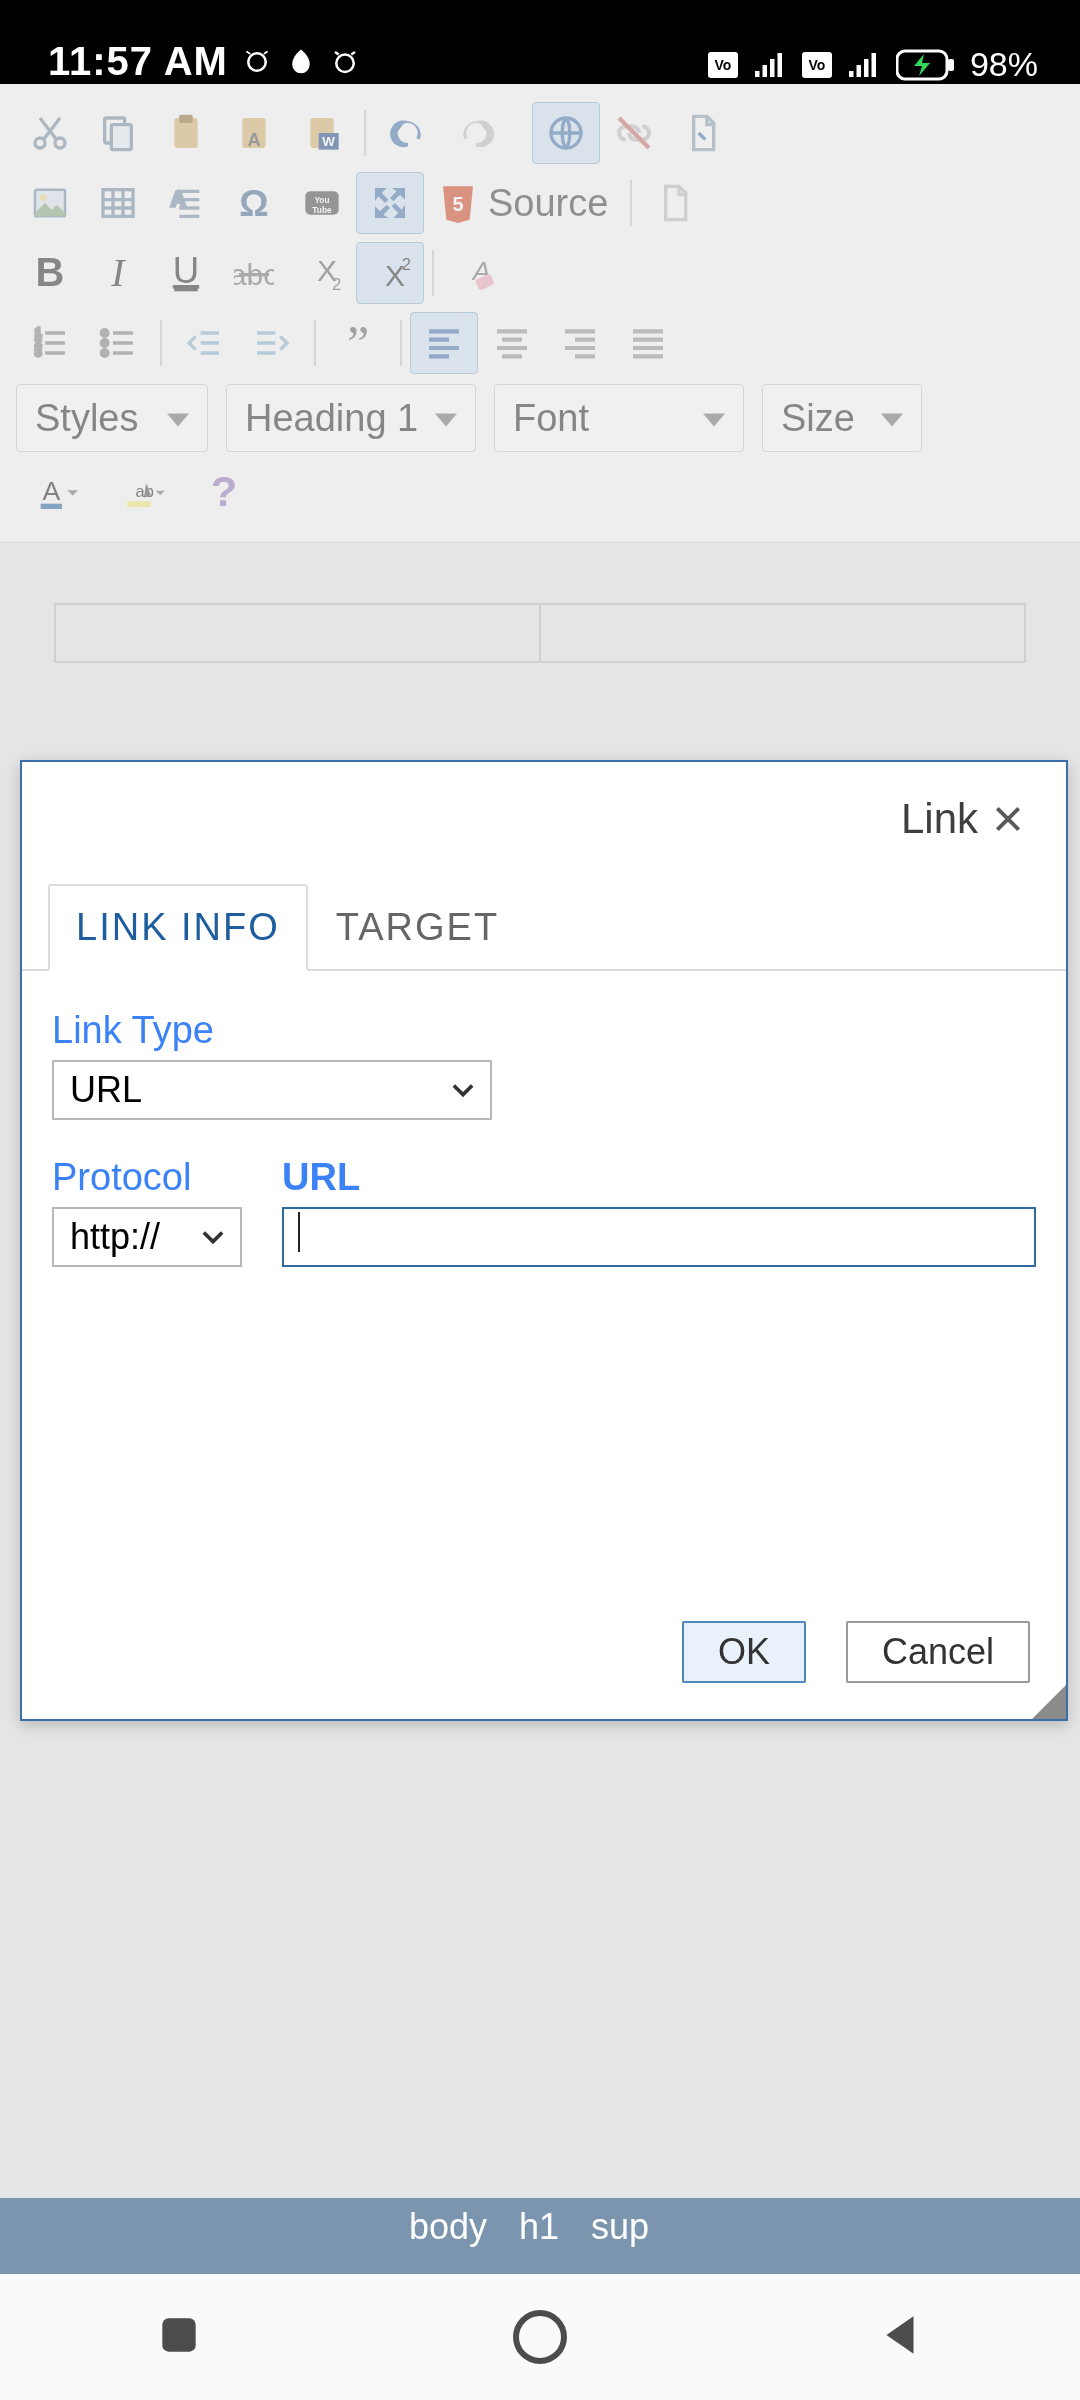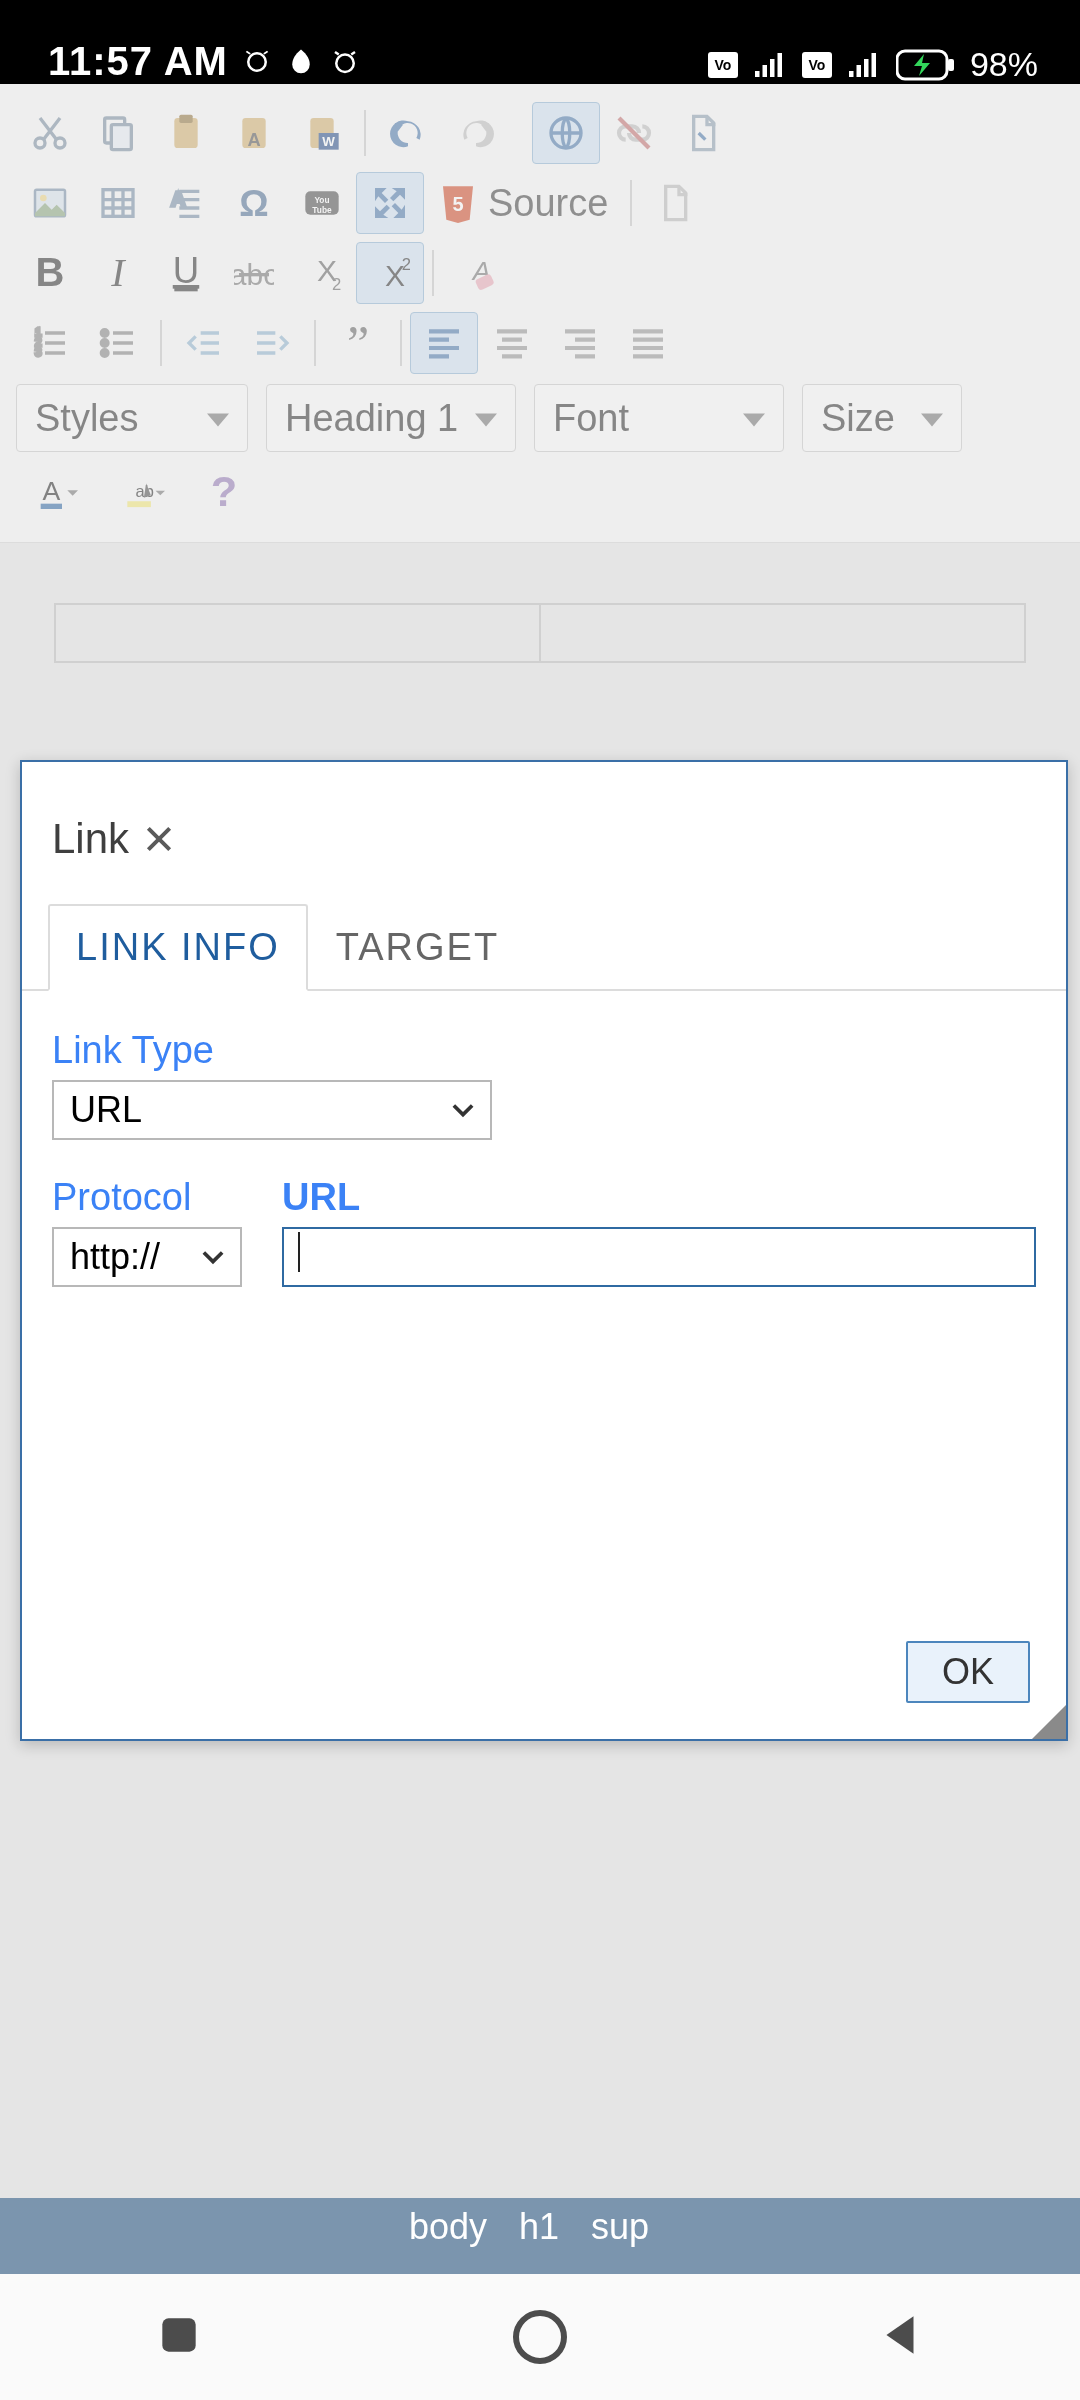--- a/index.html
+++ b/index.html
@@ -28,21 +28,21 @@
   .src-btn { display:flex; align-items:center; gap:10px;}
   .src-btn span { font-size:38px; color:#4a4a4a;}
 
   .canvasarea { padding:60px 54px 0 54px; }
   .tbl { width:100%; border:2px solid #bfbfbf; height:60px; display:flex;}
   .tbl .cell { flex:1; border-right:2px solid #bfbfbf;}
   .tbl .cell:last-child{border-right:none;}
 
   
   .dialog { position:absolute; top:676px; left:20px; right:12px; background:#fff; border:2px solid #3a6fa7; box-shadow:0 4px 14px rgba(0,0,0,.2);}
-  .dlg-titlebar { display:flex; align-items:center; justify-content:flex-start; padding:24px 28px 14px 30px;margin-top:20px;}
+  .dlg-titlebar { display:flex; align-items:center; justify-content:flex-end; padding:24px 28px 14px 30px;}
   .dlg-title { font-size:42px; color:#3f3f3f; }
   .dlg-close { font-size:46px; color:#5a5a5a; padding:6px 14px; cursor:pointer;}
   .dlg-tabs { display:flex; padding:0 26px; border-bottom:2px solid #dcdcdc; margin-top:16px;}
   .dlg-tab { padding:20px 26px; font-size:38px; letter-spacing:2px; color:#666; border:2px solid transparent;  position:relative; top:2px;}
   .dlg-tab.active { color:#1f5d9e; border:2px solid #dcdcdc; border-bottom:2px solid #fff; background:#fff; border-radius:3px 3px 0 0;}
   .dlg-body { padding:38px 30px 0 30px; min-height:650px;}
   .fld-label { font-size:38px; color:#3b82f6; margin-bottom:8px; display:block;}
   .fld-label.bold { font-weight:700;}
   .select { border:2px solid #b8b8b8; height:60px; display:flex; align-items:center; justify-content:space-between; padding:0 16px; font-size:36px; background:#fff;}
   .row2 { display:flex; gap:40px; margin-top:36px;}
@@ -332,21 +332,21 @@
             </svg>
           </div>
         <div class="tb-btn">
             <svg viewBox="0 0 24 24" stroke="#9a9a9a" stroke-width="2.5">
               <path d="M3 5h18M3 10h18M3 15h18M3 20h18"></path>
             </svg>
           </div>
       </div>
 
       <div class="tb-row" style="margin-top:10px;">
-        <div class="tb-drop" style="width:232px">
+        <div class="tb-drop" style="width:192px">
           <span>Styles</span>
           <span class="caret"><svg viewBox="0 0 10 6">
                 <path d="M0 0l5 6 5-6z" fill="#7a7a7a"></path>
               </svg></span>
         </div>
         <div class="tb-drop" style="width:250px">
           <span>Heading 1</span>
           <span class="caret"><svg viewBox="0 0 10 6">
                 <path d="M0 0l5 6 5-6z" fill="#7a7a7a"></path>
               </svg></span>
@@ -431,20 +431,21 @@
           <div style="flex:1">
             <label class="fld-label bold">URL</label>
             <div class="urlinput" value="">
               <span class="cursor"></span>
             </div>
           </div>
         </div>
       </div>
       <div class="dlg-footer">
         <div class="dbtn primary">OK</div>
+        <div class="dbtn">Cancel</div>
       </div>
       <div class="resize-grip"></div>
     </div>
 
     <div class="statstrip">
       <div class="path">
         <span>body</span>
         <span>h1</span>
         <span>sup</span>
       </div>

